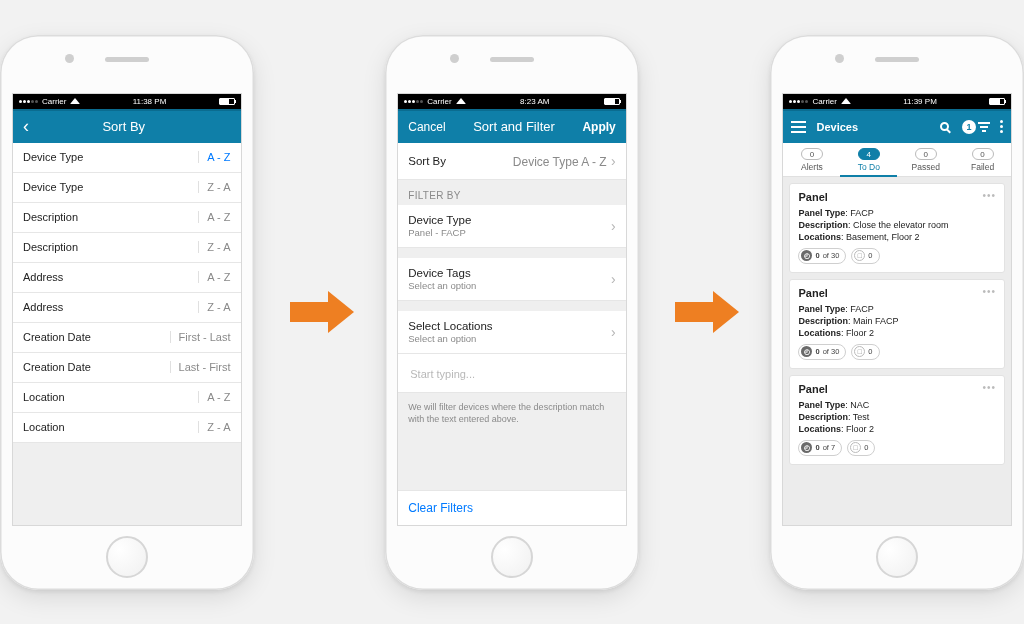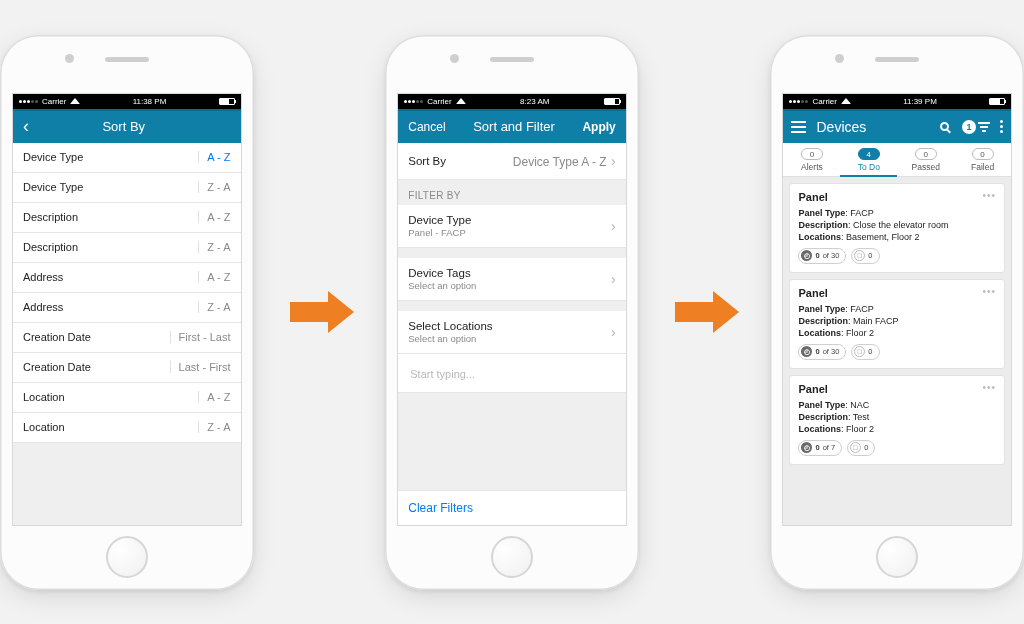--- a/index.html
+++ b/index.html
@@ -56,21 +56,21 @@
   .input-row{background:#fff;padding:10px;border-bottom:1px solid #e6e6e6}
   .input-row input{border:none;width:100%;font-size:11px;color:#222;background:transparent;outline:none}
   .input-row input::placeholder{color:#b8b8b8}
   .hint{font-size:9px;color:var(--grey);padding:8px 10px;line-height:1.35}
   .clear{margin-top:auto;background:#fff;text-align:left;padding:10px;font-size:12px;color:var(--ios-blue);border-top:1px solid #e6e6e6}
 
   
   .nav3{background:var(--teal);color:#fff;height:34px;display:flex;align-items:center;padding:0 8px;gap:10px;border-top:2px solid var(--teal-dark)}
   .burger{display:flex;flex-direction:column;gap:3px}
   .burger i{width:15px;height:2px;background:#fff;display:block}
-  .nav3 .ttl{font-size:14px;font-weight:400;flex:1}
+  .nav3 .ttl{font-size:11px;font-weight:700;flex:1}
   .ic{width:16px;height:16px;display:inline-flex;align-items:center;justify-content:center}
   .mag{border:2px solid #fff;width:9px;height:9px;border-radius:50%;position:relative}
   .mag::after{content:"";position:absolute;width:5px;height:2px;background:#fff;transform:rotate(45deg);bottom:-3px;right:-4px}
   .badge-circle{width:14px;height:14px;border-radius:50%;background:#fff;color:var(--teal);font-size:9px;font-weight:700;display:flex;align-items:center;justify-content:center}
   .filter-ic{display:flex;flex-direction:column;gap:2px;align-items:center}
   .filter-ic i{height:2px;background:#fff;display:block}
   .filter-ic i:nth-child(1){width:12px}.filter-ic i:nth-child(2){width:8px}.filter-ic i:nth-child(3){width:4px}
   .dots3{display:flex;flex-direction:column;gap:2px}
   .dots3 i{width:3px;height:3px;background:#fff;border-radius:50%}
 
@@ -231,20 +231,21 @@
         <div>
             <div class="lbl">Select Locations</div>
             <div class="sub">Select an option</div>
           </div>
         <span class="chev">›</span>
       </div>
 
       <div class="input-row">
         <input placeholder="Start typing..." style="">
       </div>
+      <div class="hint">We will filter devices where the description match with the text entered above.</div>
 
       <div class="clear">Clear Filters</div>
     </div>
     <div class="home-btn"></div>
   </div>
 
   <div class="arrow">
       <div class="shaft"></div>
       <div class="head"></div>
     </div>

